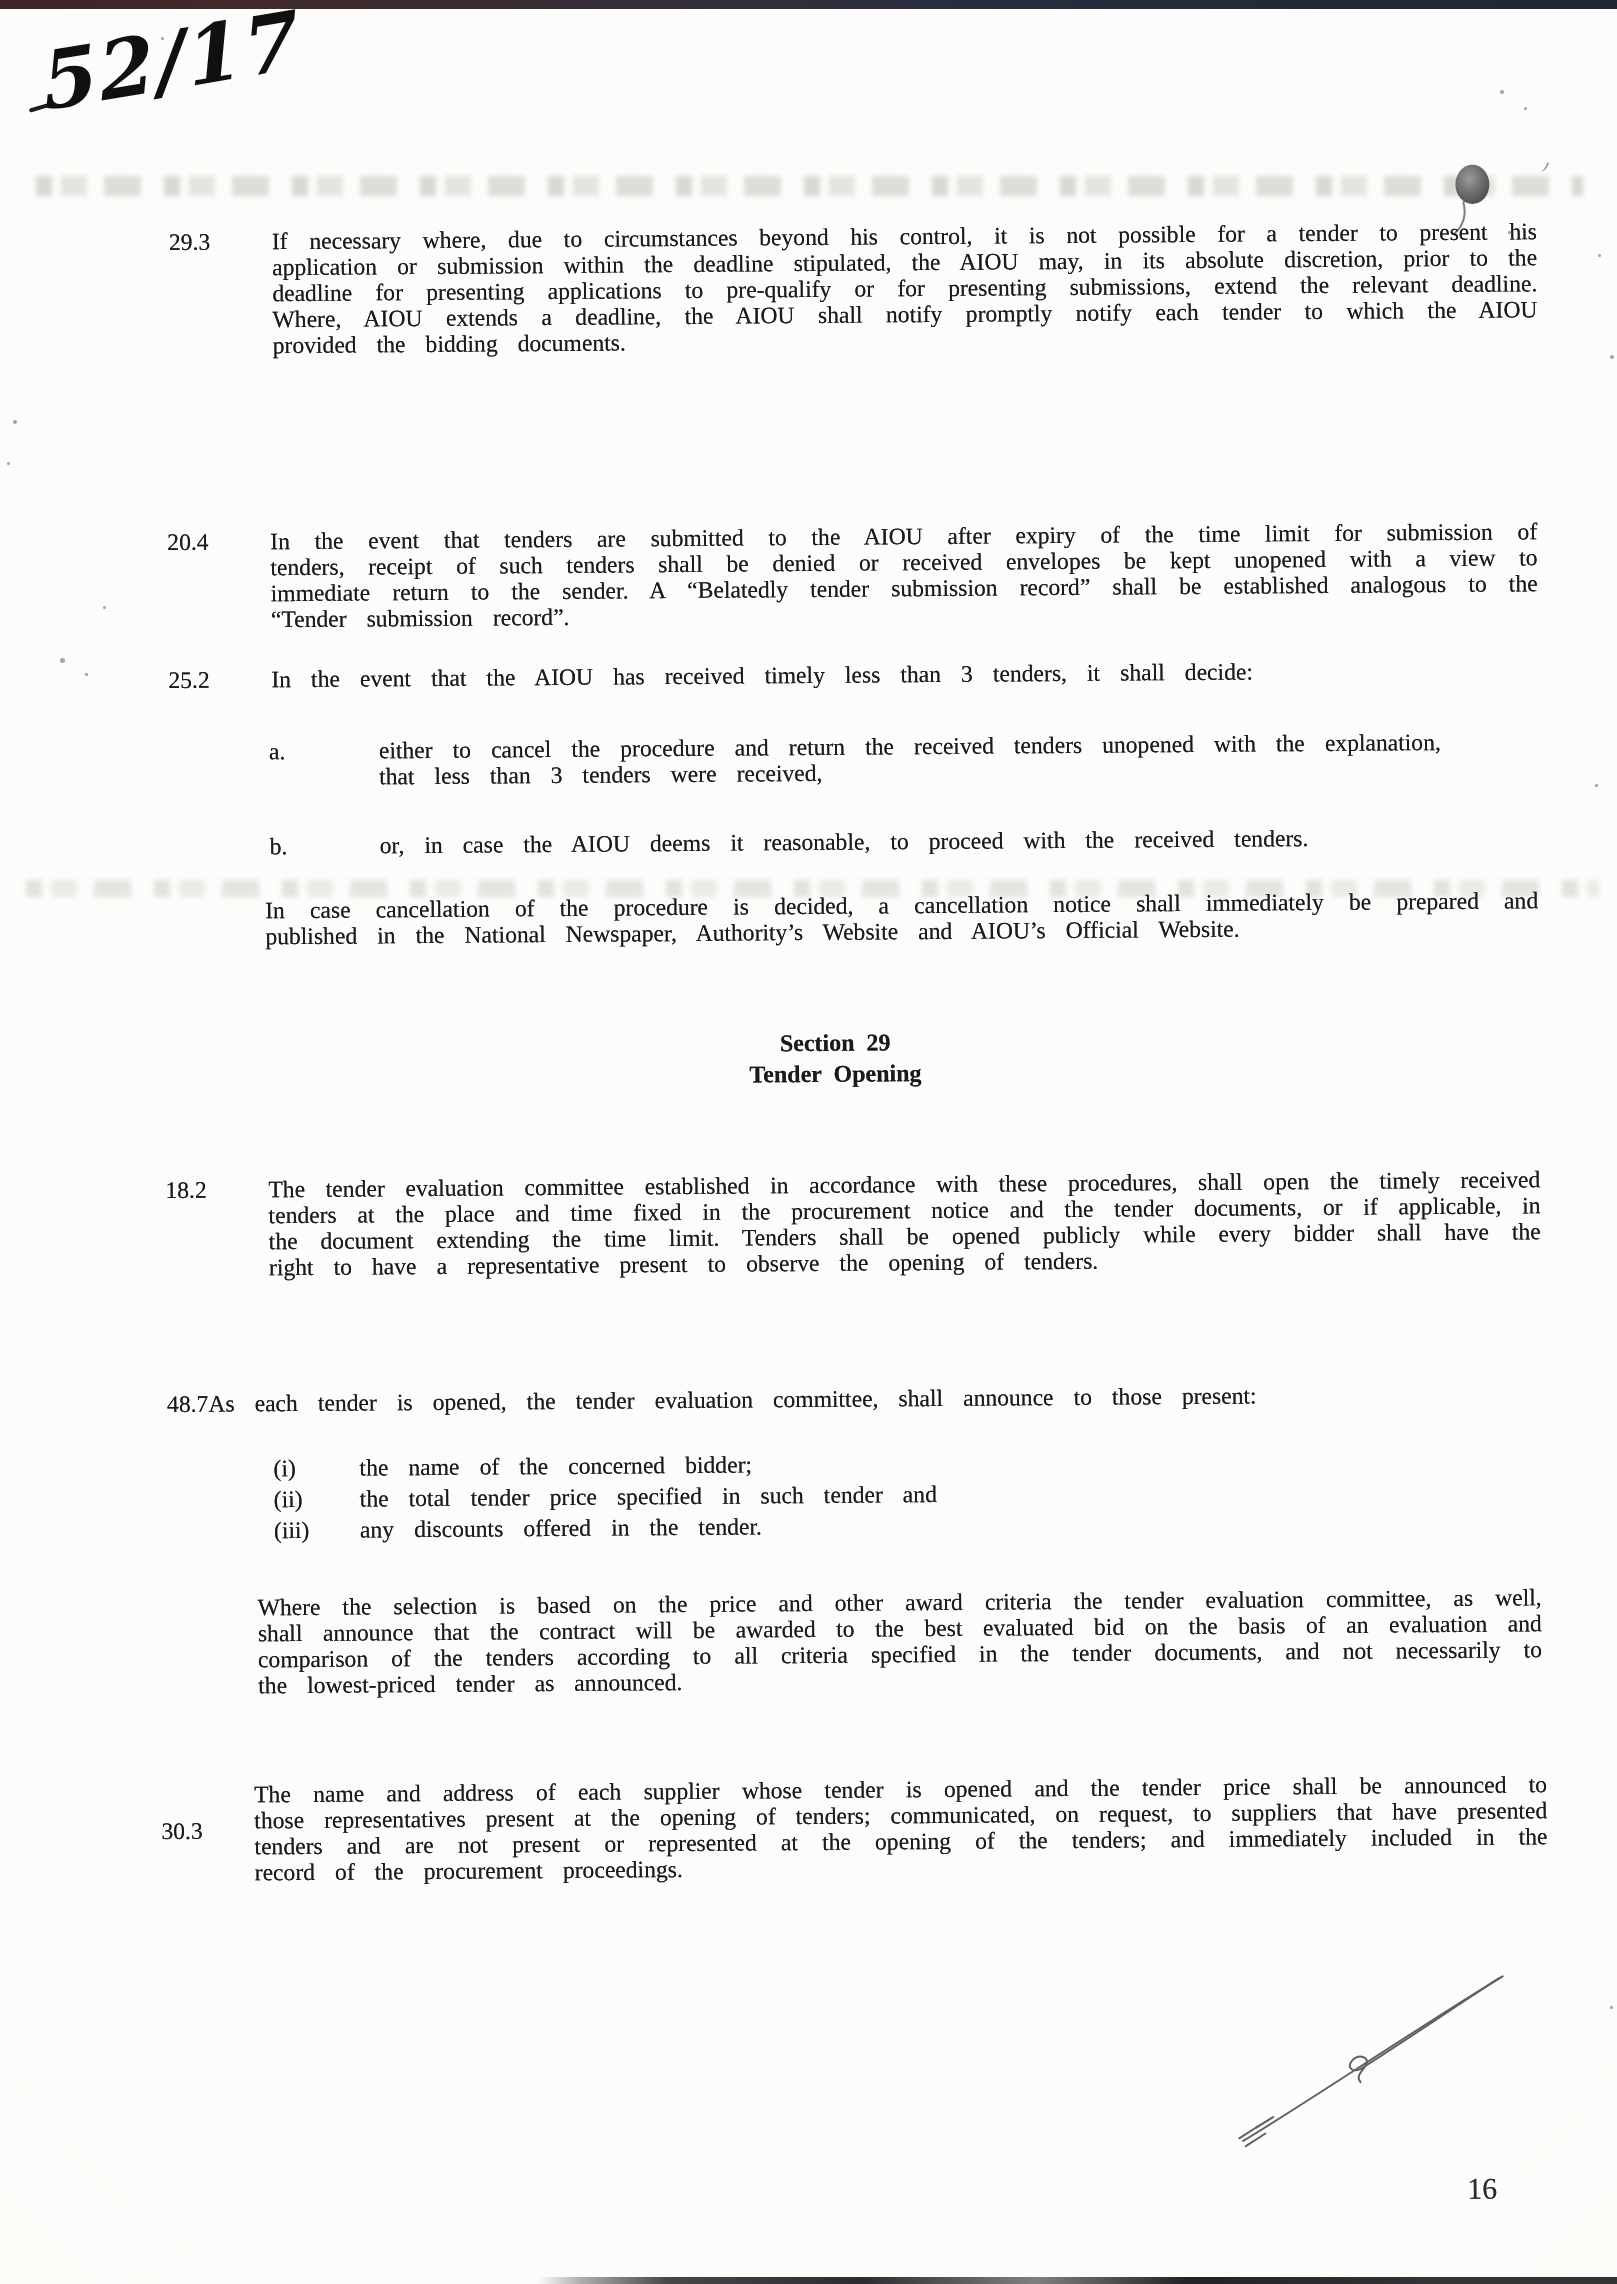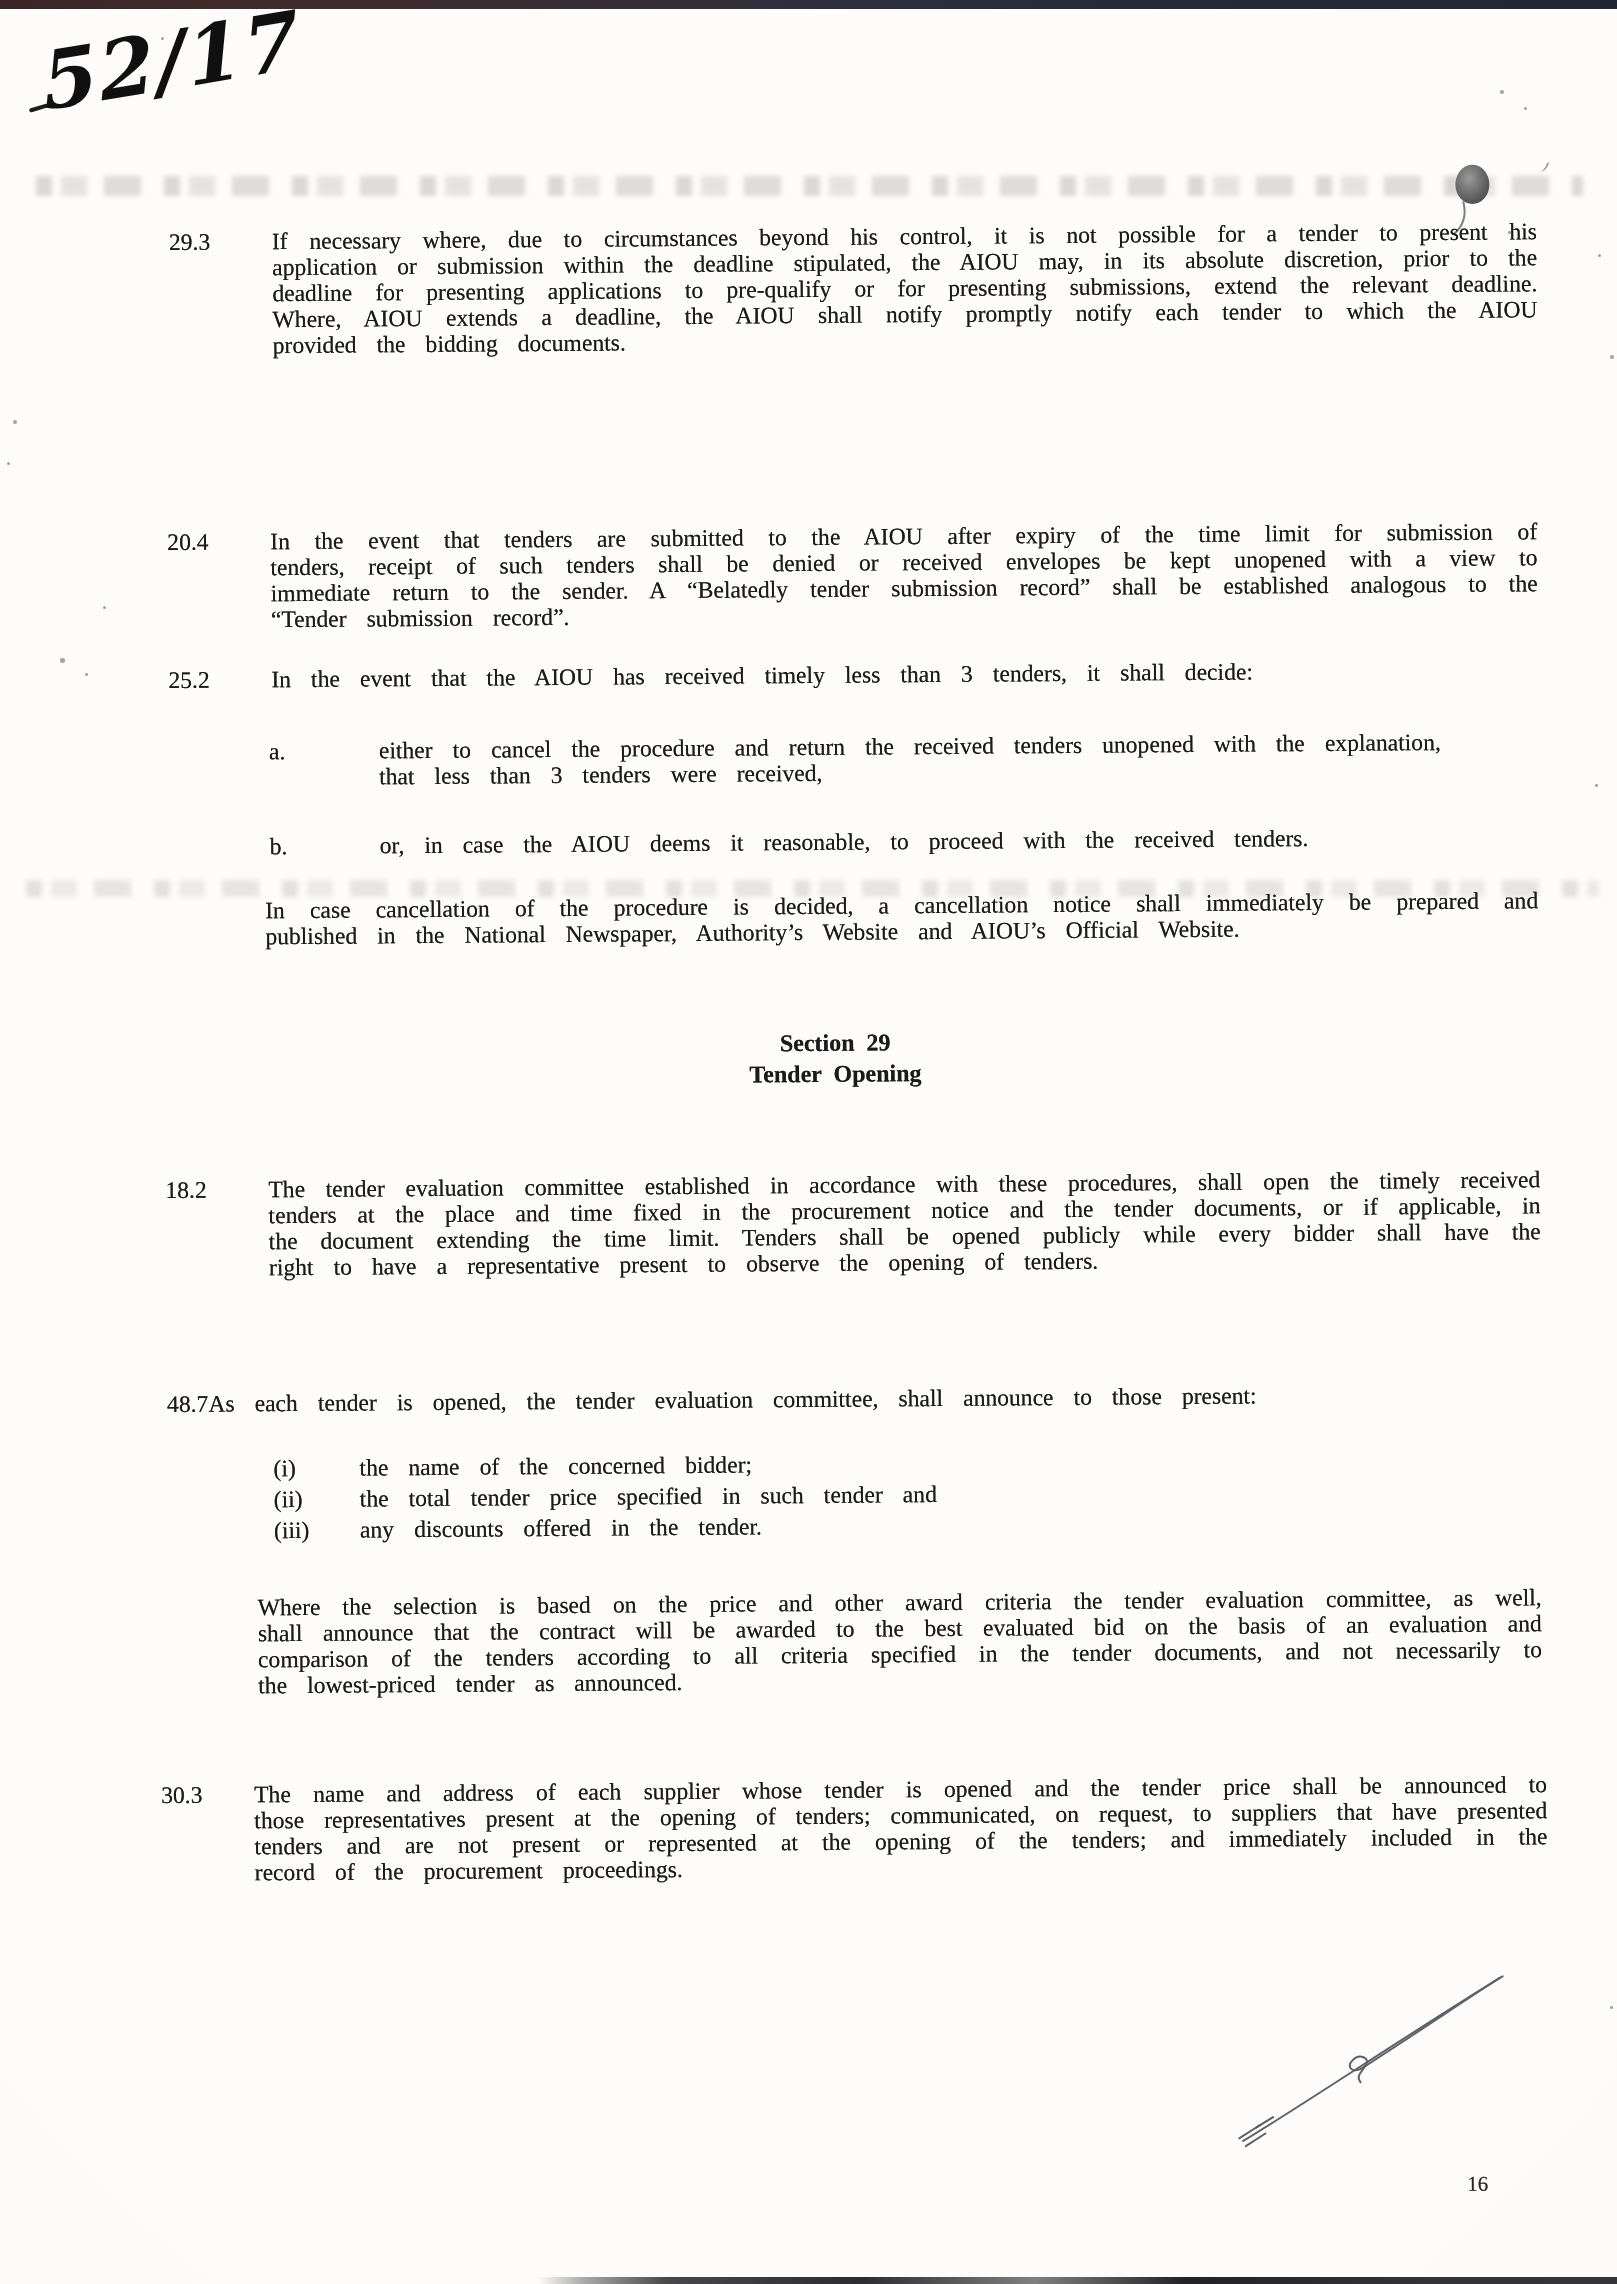--- a/index.html
+++ b/index.html
@@ -56,21 +56,21 @@
 
   
   .doc-layer { position:absolute; inset:0; transform:rotate(-0.45deg); }
   .doc {
     font-size:23.6px; line-height:26px; word-spacing:0.6em;
     text-shadow:0 0 0.4px rgba(25,25,25,.8);
   }
   .clause { position:absolute; display:flex; }
   .clause .num { flex:0 0 103px; }
   .clause .body { flex:1; text-align:justify; }
-  #c303 .num { flex-basis:93px; }
+  #c303 .num { flex-basis:93px;margin-top:36px; }
   .sub { position:absolute; display:flex; }
   .sub .lbl { flex:0 0 110px; }
   .sub .body { flex:1; }
   .par { position:absolute; text-align:justify; }
   #c295 .body { text-align:left; }
 
   #c293 { left:176px; top:224px;  width:1368px; }
   #c294 { left:172px; top:524px;  width:1370px; }
   #c295 { left:172px; top:662px; width:1370px; }
   #ca   { left:272px; top:734px; width:1183px; }
@@ -83,21 +83,21 @@
 
   #c301 { left:165px; top:1172px; width:1375px; }
   #c302 { position:absolute; left:165px; top:1386px; width:1383px; }
   #romans { position:absolute; left:271px; top:1449px; width:1180px; }
   .roman-row { display:flex; line-height:31px; }
   .roman-row .lbl { flex:0 0 86px; }
   #award { left:254px; top:1590px; width:1284px; }
   #c303 { left:156px; top:1777px; width:1386px; }
 
   .signature-svg { position:absolute; left:1226px; top:1970px; }
-  #pagenum { position:absolute; left:1459px; top:2177px; font-size:21px; color:#2a2a2a;
+  #pagenum { position:absolute; left:1459px; top:2177px; font-size:30px; color:#2a2a2a;
              text-shadow:0 0 0.3px rgba(40,40,40,.7); }
 </style>
 </head>
 <body>
 
 <div class="page">
 
   <div class="top-scan-bar"></div>
 
   <div class="ghost-band" id="ghost1"></div>

